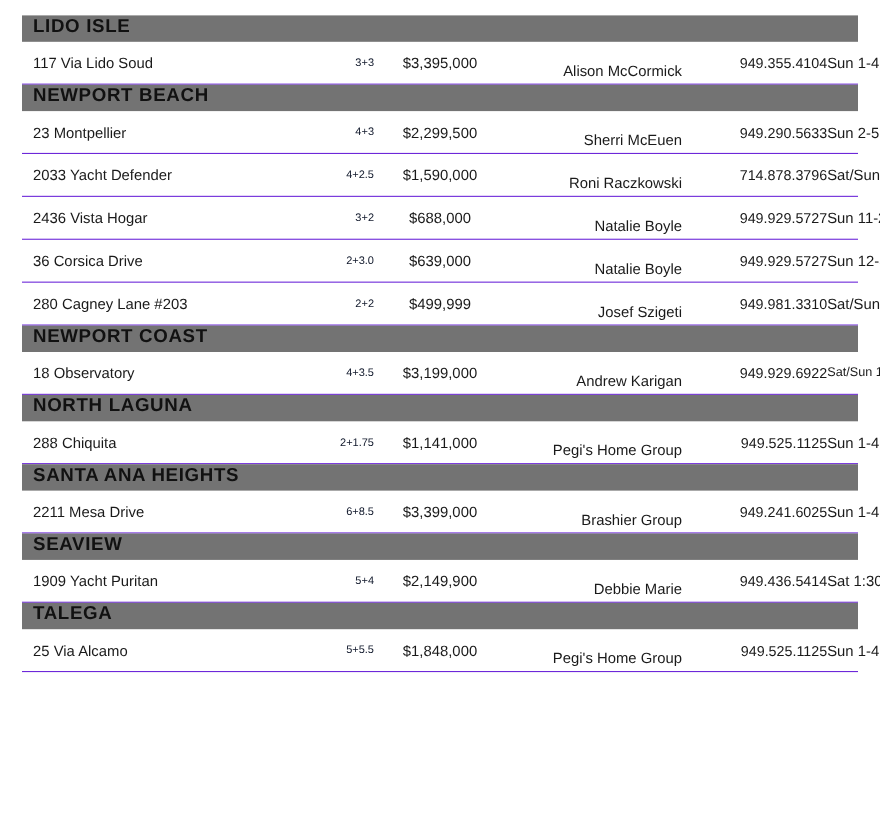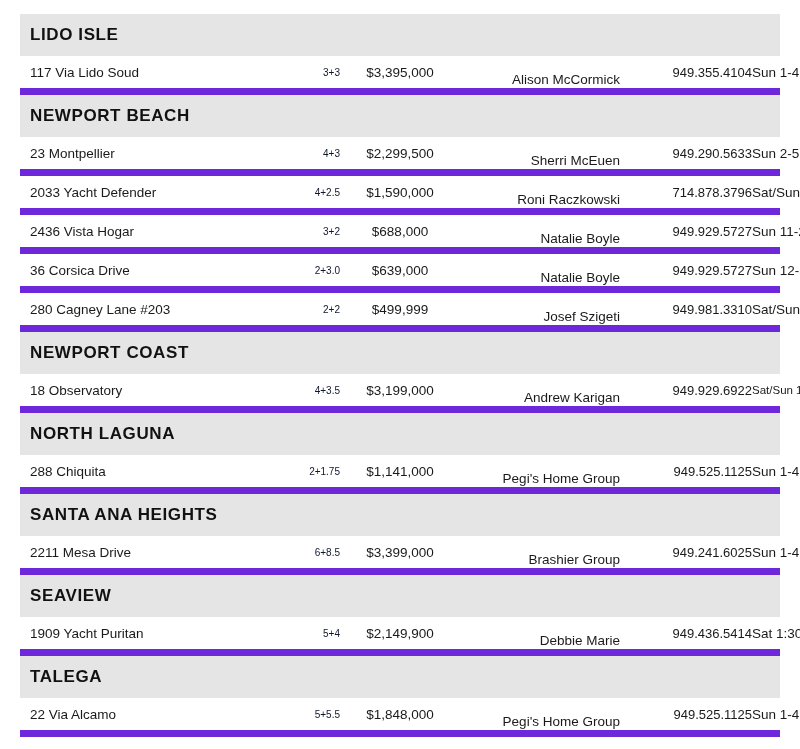--- a/index.html
+++ b/index.html
@@ -14,39 +14,39 @@
     color: #1a1a1a;
     overflow: hidden;
   }
   #listings {
     width: 760px;
     margin: 0 auto;
     padding-top: 14px;
     box-sizing: border-box;
   }
   .section-header {
-    background: #e5e5e5;
-    height: 42px;
+    background: #737373;
+    height: 24px;
     display: flex;
-    align-items: center;
+    align-items: flex-start;
     padding-left: 10px;
     box-sizing: border-box;
   }
   .section-header .title {
     font-size: 17px;
     font-weight: bold;
     letter-spacing: 0.6px;
     color: #111111;
     font-family: "Liberation Sans", sans-serif;
   }
   .listing-row {
     display: flex;
     align-items: center;
     height: 39px;
-    border-bottom: 7px solid #6d28d9;
+    border-bottom: 1px solid #6d28d9;
     box-sizing: border-box;
     padding: 0 10px 0 10px;
   }
   .section-block {
     border-top: 0;
   }
   .col-address {
     flex: 0 0 230px;
     font-size: 13.5px;
     text-align: left;
@@ -202,21 +202,21 @@
         <div class="col-agent">Debbie Marie</div>
         <div class="col-phone">949.436.5414</div>
         <div class="col-hours">Sat 1:30-4</div>
       </div>
     </div>
     <div class="section-block">
       <div class="section-header">
         <span class="title">TALEGA</span>
       </div>
       <div class="listing-row">
-        <div class="col-address">22 Via Alcamo</div>
+        <div class="col-address">25 Via Alcamo</div>
         <div class="col-beds">5+5.5</div>
         <div class="col-price">$1,848,000</div>
         <div class="col-agent">Pegi's Home Group</div>
         <div class="col-phone">949.525.1125</div>
         <div class="col-hours">Sun 1-4</div>
       </div>
     </div>
   </div>
 
 </body></html>

